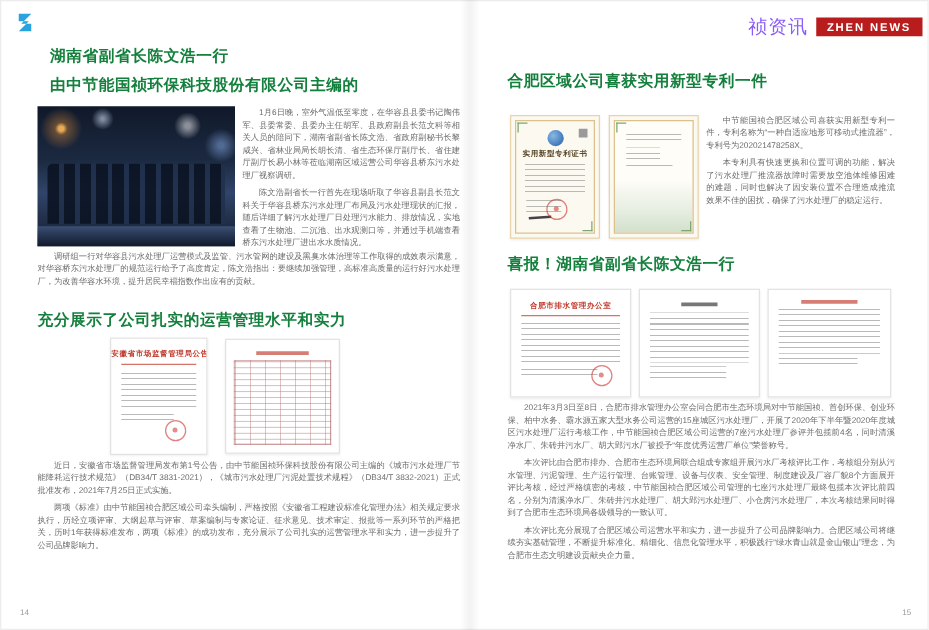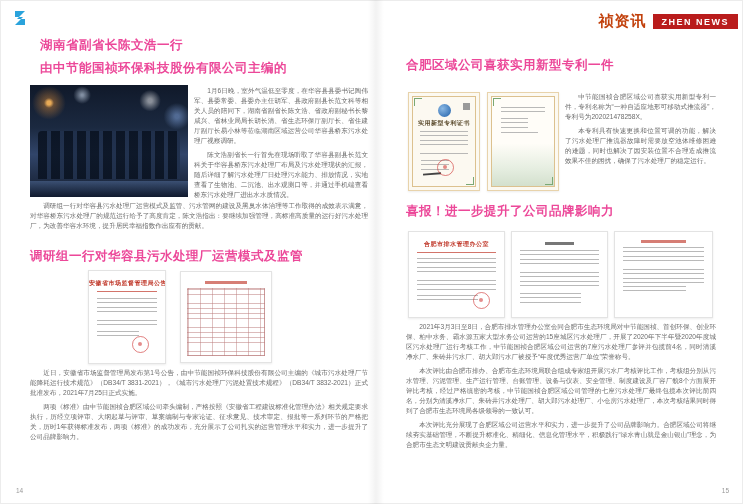--- a/index.html
+++ b/index.html
@@ -12,30 +12,30 @@
   }
   .gutter {
     position:absolute; left:368px; top:0; width:16px; height:100%;
     background:linear-gradient(90deg, rgba(0,0,0,0) 0%, rgba(0,0,0,.05) 50%, rgba(0,0,0,0) 100%);
     pointer-events:none;
   }
   
   .corner-logo { position:absolute; left:13px; top:9px; width:14px; height:18px; }
   .masthead { position:absolute; top:12px; right:5px; display:flex; align-items:center; gap:6px; }
   .brand-cn {
-    font-family:"DejaVu Serif", serif; font-weight:bold; font-size:15px;
-    color:#c2410c; letter-spacing:1px;
+    font-family:"DejaVu Serif", serif; font-weight:normal; font-size:15px;
+    color:#8b5cf6; letter-spacing:1px;
   }
   .brand-en {
     background:#b91c1c; color:#fff; font-weight:bold; font-size:9px;
     letter-spacing:1.5px; padding:3px 9px 2px;
   }
   
   .h1 {
-    position:absolute; font-weight:bold; color:#ec4899;
+    position:absolute; font-weight:bold; color:#15803d;
     font-size:12.5px; line-height:1.85; letter-spacing:.5px;
   }
   .bodyblock { position:absolute; }
   .bodyblock p {
     font-size:6.6px; line-height:10px; color:#6b6b6b;
     text-align:justify; text-indent:2em; margin-bottom:4px;
   }
   .pagenum { position:absolute; bottom:10px; font-size:6.5px; color:#999; }
   .pn-left { left:16px; }
   .pn-right { right:14px; }
@@ -140,21 +140,21 @@
 
   <div class="bodyblock" style="left:194px; top:86px; width:174px;">
     <p>1月6日晚，室外气温低至零度，在华容县县委书记陶伟军、县委常委、县委办主任胡军、县政府副县长范文科等相关人员的陪同下，湖南省副省长陈文浩、省政府副秘书长黎咸兴、省林业局局长胡长清、省生态环保厅副厅长、省住建厅副厅长易小林等莅临湖南区域运营公司华容县桥东污水处理厂视察调研。</p>
     <p>陈文浩副省长一行首先在现场听取了华容县副县长范文科关于华容县桥东污水处理厂布局及污水处理现状的汇报，随后详细了解污水处理厂日处理污水能力、排放情况，实地查看了生物池、二沉池、出水观测口等，并通过手机端查看桥东污水处理厂进出水水质情况。</p>
   </div>
 
   <div class="bodyblock" style="left:30px; top:201px; width:338px;">
     <p>调研组一行对华容县污水处理厂运营模式及监管、污水管网的建设及黑臭水体治理等工作取得的成效表示满意，对华容桥东污水处理厂的规范运行给予了高度肯定，陈文浩指出：要继续加强管理，高标准高质量的运行好污水处理厂，为改善华容水环境，提升居民幸福指数作出应有的贡献。</p>
   </div>
 
-  <div class="h1" style="left:30px; top:245px; width:338px;">调研组一行对华容县污水处理厂运营模式及监管</div>
+  <div class="h1" style="left:30px; top:245px; width:338px;">充分展示了公司扎实的运营管理水平和实力</div>
 
   <div class="doc" style="left:88px; top:270px; width:78px; height:94px;">
     <div class="doc-redtitle">安徽省市场监督管理局公告</div>
     <div class="redline"></div>
     <div class="lines" style="height:30px; margin-top:6px;"></div>
     <div class="lines short" style="height:9px;"></div>
     <div class="seal-ring" style="right:16px; bottom:10px;"></div>
   </div>
 
   <div class="doc" style="left:180px; top:271px; width:92px; height:92px;">
@@ -189,21 +189,21 @@
       <div class="lines short" style="height:10px; margin-left:9px;"></div>
       <div class="lines" style="height:4px; margin:4px 16px 0 9px;"></div>
     </div>
   </div>
 
   <div class="bodyblock" style="left:565px; top:92px; width:151px;">
     <p>中节能国祯合肥区域公司喜获实用新型专利一件，专利名称为“一种自适应地形可移动式推流器”，专利号为202021478258X。</p>
     <p>本专利具有快速更换和位置可调的功能，解决了污水处理厂推流器故障时需要放空池体维修困难的难题，同时也解决了因安装位置不合理造成推流效果不佳的困扰，确保了污水处理厂的稳定运行。</p>
   </div>
 
-  <div class="h1" style="left:406px; top:200px; width:312px;">喜报！进一步提升了公司品牌影响力</div>
+  <div class="h1" style="left:406px; top:200px; width:312px;">喜报！湖南省副省长陈文浩一行</div>
 
   <div class="doc" style="left:408px; top:231px; width:97px; height:87px;">
     <div class="doc-redtitle">合肥市排水管理办公室</div>
     <div class="redline"></div>
     <div class="lines" style="height:34px; margin-top:5px;"></div>
     <div class="lines short" style="height:8px;"></div>
     <div class="seal-ring" style="right:14px; bottom:8px;"></div>
   </div>
 
   <div class="doc" style="left:511px; top:231px; width:97px; height:87px;">

